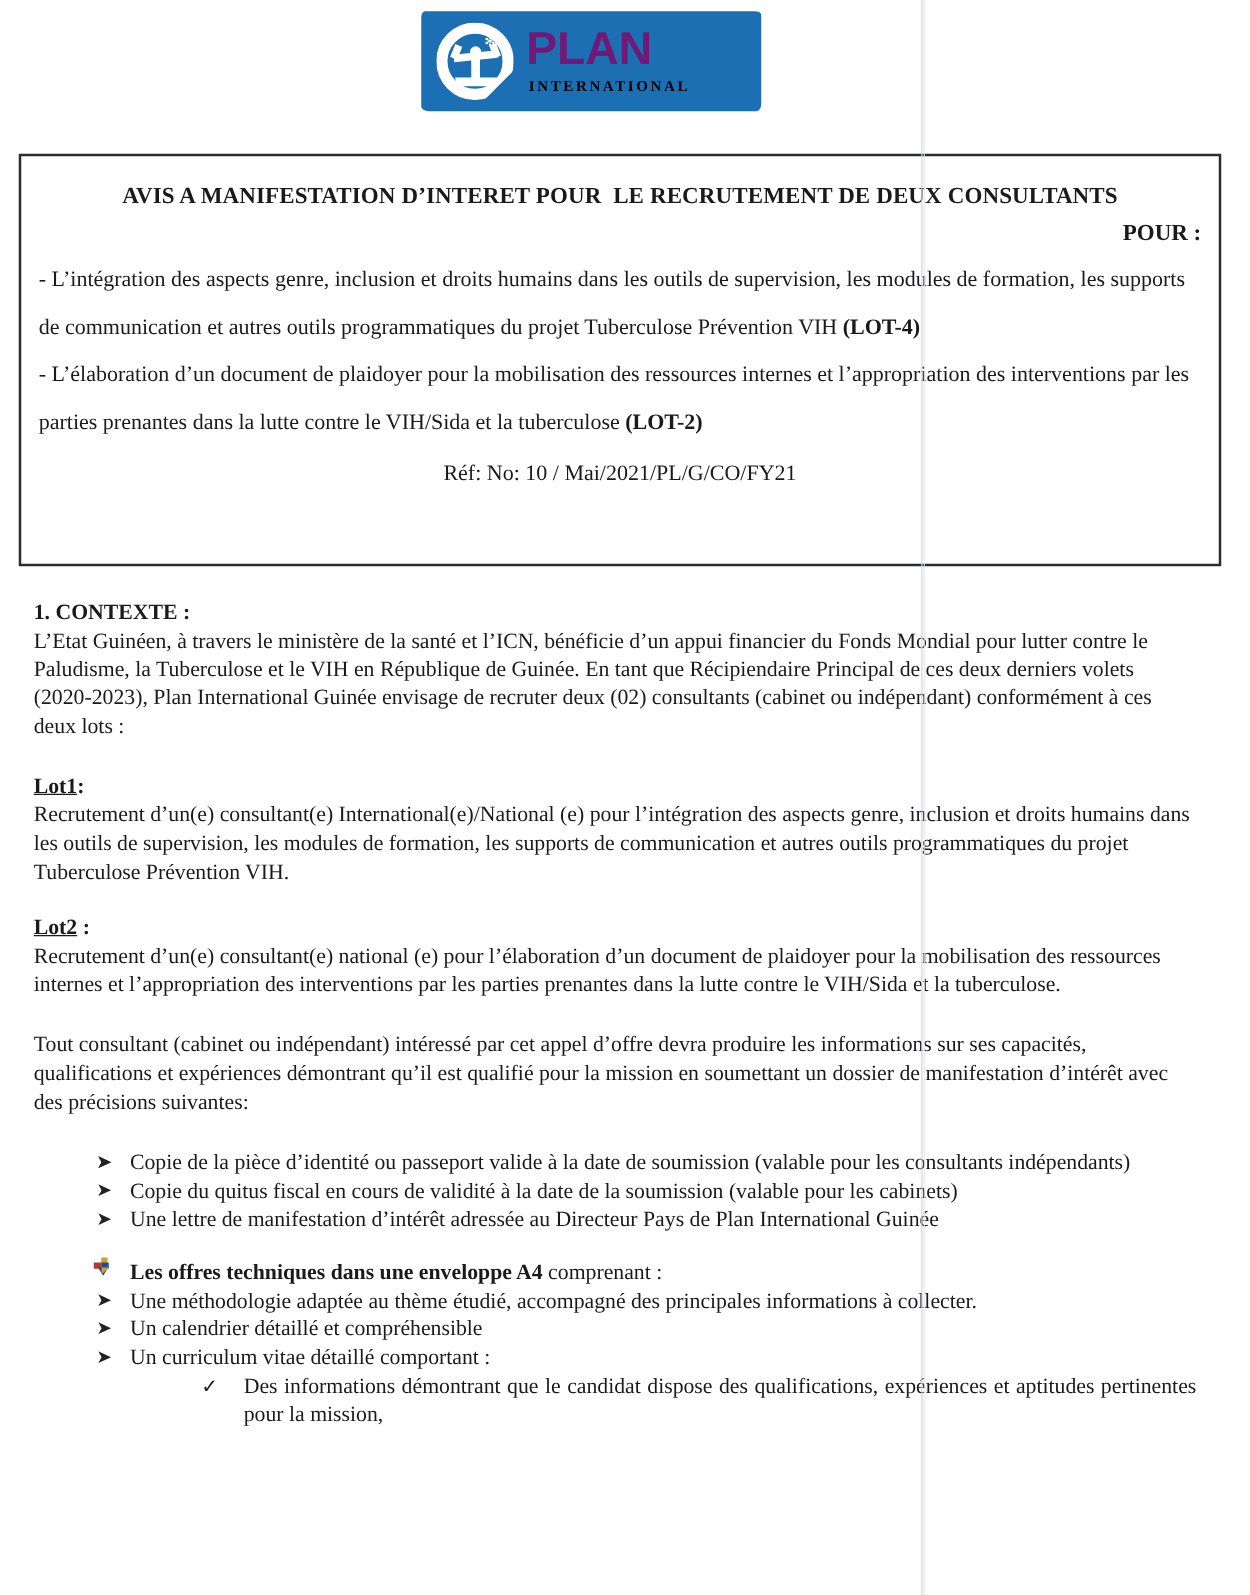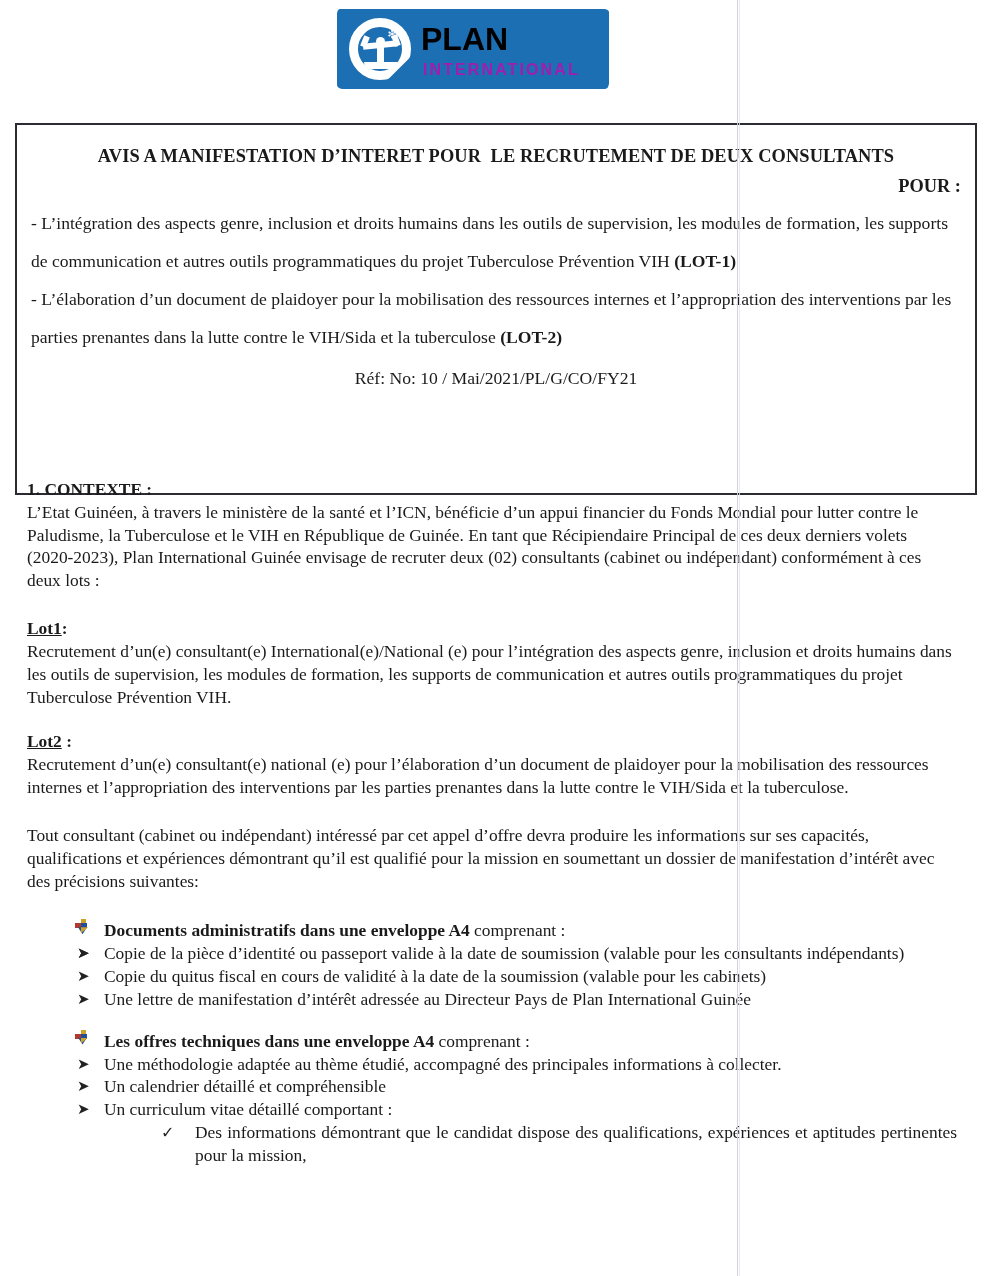--- a/index.html
+++ b/index.html
@@ -121,46 +121,46 @@
     width: 10px; height: 10px;
     color: #ffffff;
     font-size: 11px;
     line-height: 10px;
     text-align: center;
   }
   .logo-plan {
     position: absolute;
     left: 84px;
     top: 10px;
-    color: #000000;
+    color: #701a75;
     font-family: "Liberation Sans", sans-serif;
     font-weight: bold;
-    font-size: 32px;
+    font-size: 37px;
     letter-spacing: 0px;
     line-height: 40px;
   }
   .logo-intl {
     position: absolute;
     left: 86px;
     top: 53px;
-    color: #a21caf;
-    font-family: Liberation Sans, sans-serif;
-    font-weight: bold;
-    font-size: 16px;
+    color: #000000;
+    font-family: Liberation Serif, serif;
+    font-weight: bold;
+    font-size: 12px;
     letter-spacing: 2.1px;
     line-height: 15px;
   }
 
   
   .header-box {
     position: absolute;
     left: 15px;
     top: 123px;
     width: 962px;
-    height: 372px;
+    height: 330px;
     box-sizing: border-box;
     border: 2px solid #2b2b33;
     background: #ffffff;
   }
   .hb-inner {
     padding: 19px 14px 0 14px;
   }
   .hb-title {
     text-align: center;
     font-weight: bold;
@@ -297,21 +297,21 @@
       <div class="emblem-spark">✻</div>
     </div>
     <div class="logo-plan">PLAN</div>
     <div class="logo-intl">INTERNATIONAL</div>
   </div>
 
   <div class="header-box">
     <div class="hb-inner">
       <div class="hb-title">AVIS A MANIFESTATION D’INTERET POUR  LE RECRUTEMENT DE DEUX CONSULTANTS</div>
       <div class="hb-pour">POUR :</div>
-      <div class="hb-para"><span>- L’intégration des aspects genre, inclusion et droits humains dans les outils de supervision, les modules de formation, les supports de communication et autres outils programmatiques du projet Tuberculose Prévention VIH </span><b class="tight">(LOT-1)</b></div>
+      <div class="hb-para"><span>- L’intégration des aspects genre, inclusion et droits humains dans les outils de supervision, les modules de formation, les supports de communication et autres outils programmatiques du projet Tuberculose Prévention VIH </span><b class="tight">(LOT-4)</b></div>
       <div class="hb-para"><span>- L’élaboration d’un document de plaidoyer pour la mobilisation des ressources internes et l’appropriation des interventions par les parties prenantes dans la lutte contre le VIH/Sida et la tuberculose </span><b class="tight">(LOT-2)</b></div>
       <div class="hb-ref">Réf: No: 10 / Mai/2021/PL/G/CO/FY21</div>
     </div>
   </div>
 
   <div class="body-wrap">
 
     <div class="sec-head">1. CONTEXTE :</div>
     <p class="para">L’Etat Guinéen, à travers le ministère de la santé et l’ICN, bénéficie d’un appui financier du Fonds Mondial pour lutter contre le Paludisme, la Tuberculose et le VIH en République de Guinée. En tant que Récipiendaire Principal de ces deux derniers volets (2020-2023), Plan International Guinée envisage de recruter deux (02) consultants (cabinet ou indépendant) conformément à ces deux lots :</p>
 
@@ -324,30 +324,20 @@
 
     <div class="lot-label"><u>Lot2</u><span> :</span></div>
     <p class="para">Recrutement d’un(e) consultant(e) national (e) pour  l’élaboration d’un document de plaidoyer pour la mobilisation des ressources internes et l’appropriation des interventions par les parties prenantes dans la lutte contre le VIH/Sida et la tuberculose.</p>
 
     <div class="gap-26"></div>
 
     <p class="para">Tout consultant (cabinet ou indépendant) intéressé par cet appel d’offre devra produire les informations sur ses capacités, qualifications et expériences démontrant qu’il est qualifié pour la mission en soumettant un dossier de manifestation d’intérêt avec des précisions suivantes:</p>
 
     <div class="gap-26"></div>
 
-    <p class="l1-head">
-      <span class="bullet">
-        <span class="q1"></span>
-          <span class="q2"></span>
-          <span class="q3"></span>
-          <span class="q4"></span>
-          <span class="q5"></span>
-      </span>
-      <b>Documents administratifs dans une enveloppe A4</b><span> comprenant :</span>
-    </p>
     <p class="l2-item"><span class="arrow">➤</span></p>
     <p class="l2-item"><span class="arrow">➤</span><span>Copie de la pièce d’identité ou passeport valide à la date de soumission (valable pour les consultants indépendants)</span></p>
     <p class="l2-item"><span class="arrow">➤</span><span>Copie du quitus fiscal en cours de validité à la date de la soumission (valable pour les cabinets)</span></p>
     <p class="l2-item"><span class="arrow">➤</span><span>Une lettre de manifestation d’intérêt adressée au Directeur Pays de Plan International Guinée</span></p>
 
     <div class="gap-18"></div>
 
     <p class="l1-head">
       <span class="bullet">
         <span class="q1"></span>

